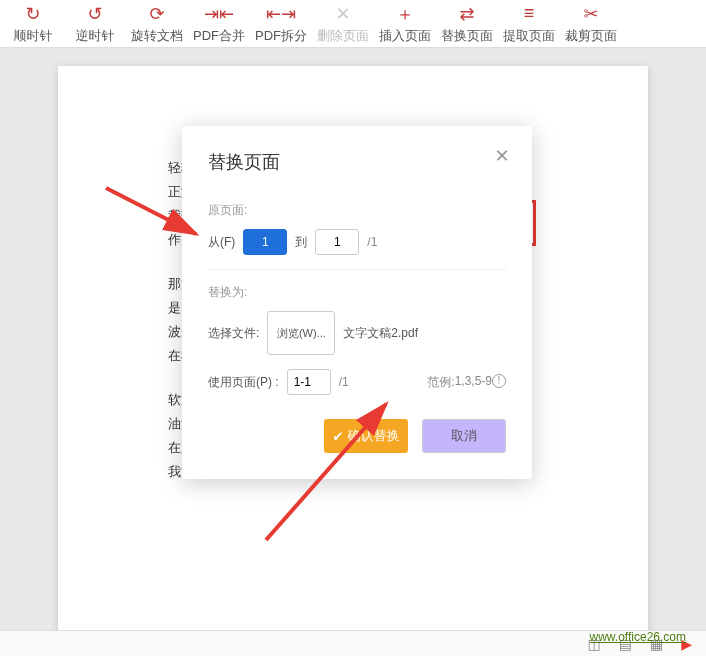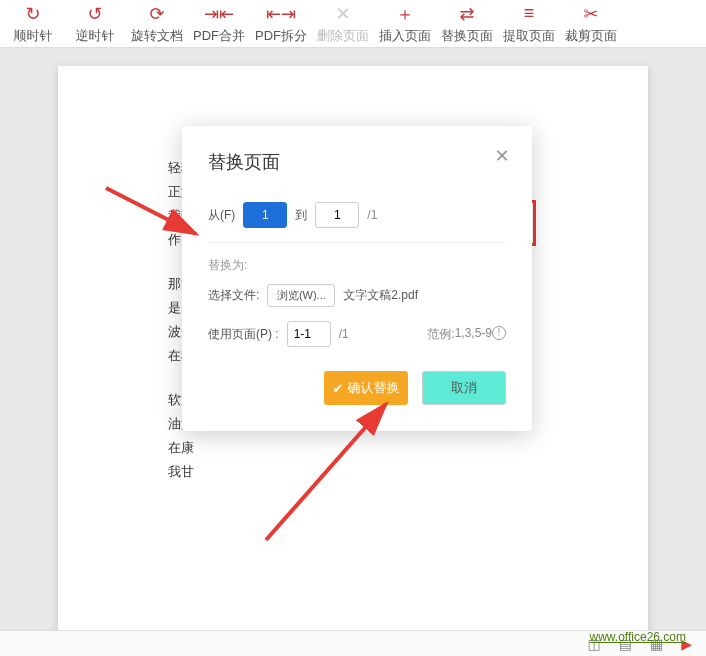--- a/index.html
+++ b/index.html
@@ -27,30 +27,30 @@
     .row { display: flex; align-items: center; gap: 8px; margin-bottom: 14px; font-size: 12px; color: #555; }
     .row .lbl { }
     .inp { width: 44px; height: 26px; border: 1px solid #ccc; border-radius: 3px; padding: 0 6px; font-size: 12px; text-align: center; }
     .inp.sel { background: #1e6fd9; color: #fff; border-color: #1e6fd9; }
     .suffix { color: #888; }
     
     .redbox { position: absolute; border: 3px solid #e63a33; pointer-events: none; }
     .rb1 { top: 200px; left: 196px; width: 340px; height: 46px; }
     .rb2 { top: 368px; left: 346px; width: 100px; height: 44px; }
     
-    .browse-btn { width: 68px; height: 23px; border: 1px solid #ccc; border-radius: 3px; background: #fff; font-size: 11px; color: #555; cursor: pointer; }
+    .browse-btn { width: 68px; height: 44px; border: 1px solid #ccc; border-radius: 3px; background: #fff; font-size: 11px; color: #555; cursor: pointer; }
     .filename { font-size: 12px; color: #555; }
     
     .example { margin-left: auto; display: flex; align-items: flex-start; gap: 0; font-size: 12px; color: #888; }
     .info-ico { width: 14px; height: 14px; border: 1px solid #999; border-radius: 50%; display: flex; align-items: center; justify-content: center; font-size: 10px; color: #999; }
     
     .btn-row { display: flex; justify-content: flex-end; gap: 14px; margin-top: 24px; }
     .btn { width: 84px; height: 34px; border-radius: 3px; font-size: 13px; cursor: pointer; display: flex; align-items: center; justify-content: center; gap: 4px; }
     .btn-primary { background: #f5a623; color: #fff; border: none; }
-    .btn-default { background: #5eead4; color: #555; border: 1px solid #ccc; }
+    .btn-default { background: #c4b5fd; color: #555; border: 1px solid #ccc; }
     
     .arrow { position: absolute; z-index: 20; pointer-events: none; }
     
     .watermark { position: absolute; bottom: 12px; right: 20px; text-align: right; z-index: 30; }
     .wm1 { font-size: 18px; font-weight: bold; }
     .wm1 .o1 { color: #e63a33; }
     .wm1 .o2 { color: #1e6fd9; }
     .wm2 { font-size: 12px; color: #4d7c0f; text-decoration: underline; }
     .wm-ico { display: inline-block; width: 22px; height: 22px; background: #e63a33; border-radius: 4px; color: #fff; text-align: center; line-height: 22px; font-size: 14px; margin-right: 4px; vertical-align: middle; }
     
@@ -121,20 +121,21 @@
       <p>在康</p>
       <p>我甘</p>
     </div>
   </div>
 </div>
 
 <div class="modal">
   <div class="modal-close">✕</div>
   <div class="modal-title">替换页面</div>
 
+  <div class="section-label">原页面:</div>
   <div class="row">
     <span class="lbl">从(F)</span>
     <input class="inp sel" value="1" style="">
     <span class="lbl">到</span>
     <input class="inp" value="1" style="">
     <span class="suffix">/1</span>
   </div>
   <hr class="hr">
 
   <div class="section-label">替换为:</div>

